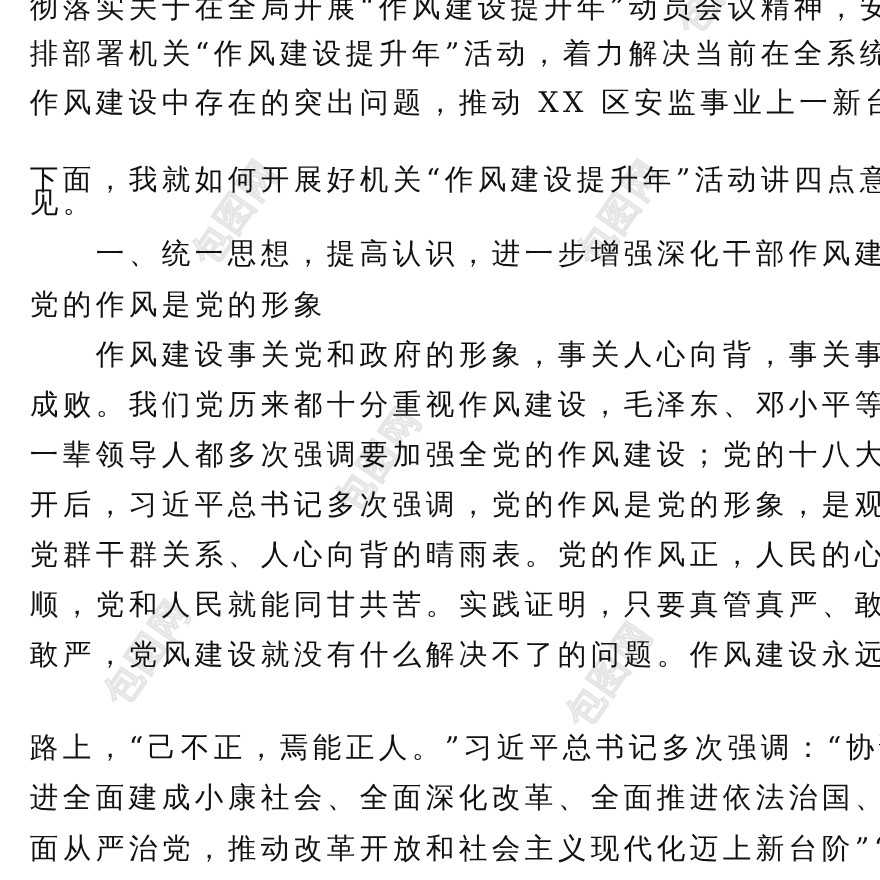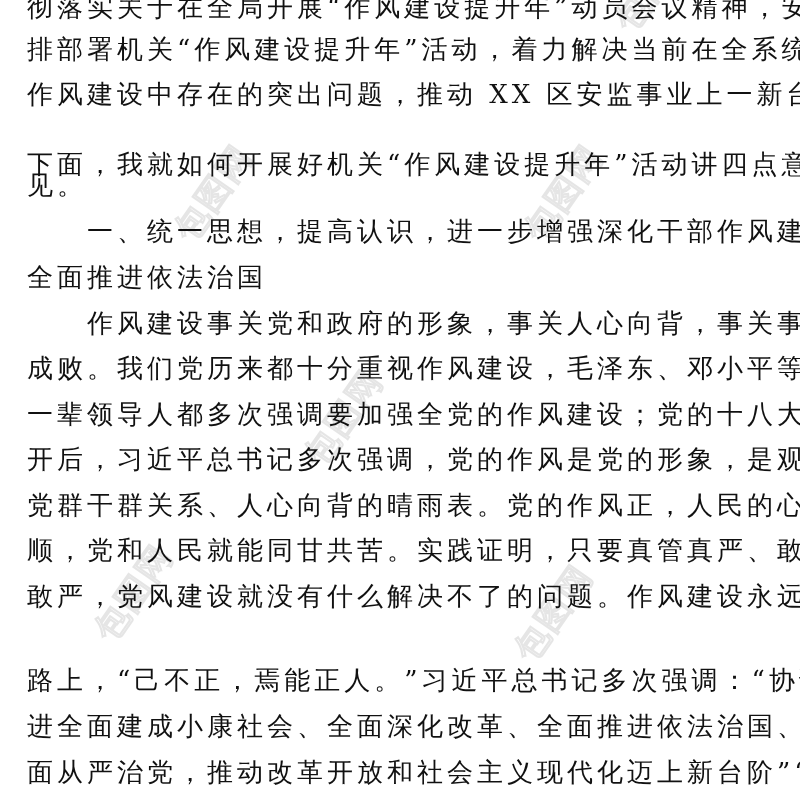--- a/index.html
+++ b/index.html
@@ -60,21 +60,21 @@
       <div class="watermark" style="left: 500px; top: 590px;">包图网</div>
       <div class="watermark" style="left: 600px; top: -40px;">包图网</div>
     </div>
   <div id="text-layer">
       <div class="line" style="top: -8px;">彻落实关于在全局开展“作风建设提升年”动员会议精神，安</div>
       <div class="line" style="top: 34px;">排部署机关“作风建设提升年”活动，着力解决当前在全系统</div>
       <div class="line" style="top: 79px;">作风建设中存在的突出问题，推动 XX 区安监事业上一新台阶。</div>
       <div class="line" style="top: 125px; margin-top: 24px;">下面，我就如何开展好机关“作风建设提升年”活动讲四点意</div>
       <div class="line" style="top: 170px;">见。</div>
       <div class="line indent" style="top: 216px;">一、统一思想，提高认识，进一步增强深化干部作风建设</div>
-      <div class="line" style="top: 262px;">全面推进依法治国</div>
+      <div class="line" style="top: 262px;">党的作风是党的形象</div>
       <div class="line indent" style="top: 308px;">作风建设事关党和政府的形象，事关人心向背，事关事业</div>
       <div class="line" style="top: 353px;">成败。我们党历来都十分重视作风建设，毛泽东、邓小平等老</div>
       <div class="line" style="top: 399px;">一辈领导人都多次强调要加强全党的作风建设；党的十八大召</div>
       <div class="line" style="top: 444px;">开后，习近平总书记多次强调，党的作风是党的形象，是观察</div>
       <div class="line" style="top: 490px;">党群干群关系、人心向背的晴雨表。党的作风正，人民的心气</div>
       <div class="line" style="top: 535px;">顺，党和人民就能同甘共苦。实践证明，只要真管真严、敢管</div>
       <div class="line" style="top: 581px;">敢严，党风建设就没有什么解决不了的问题。作风建设永远在</div>
       <div class="line" style="top: 665px;">路上，“己不正，焉能正人。”习近平总书记多次强调：“协调推</div>
       <div class="line" style="top: 711px;">进全面建成小康社会、全面深化改革、全面推进依法治国、全</div>
       <div class="line" style="top: 757px;">面从严治党，推动改革开放和社会主义现代化迈上新台阶”“办</div>

